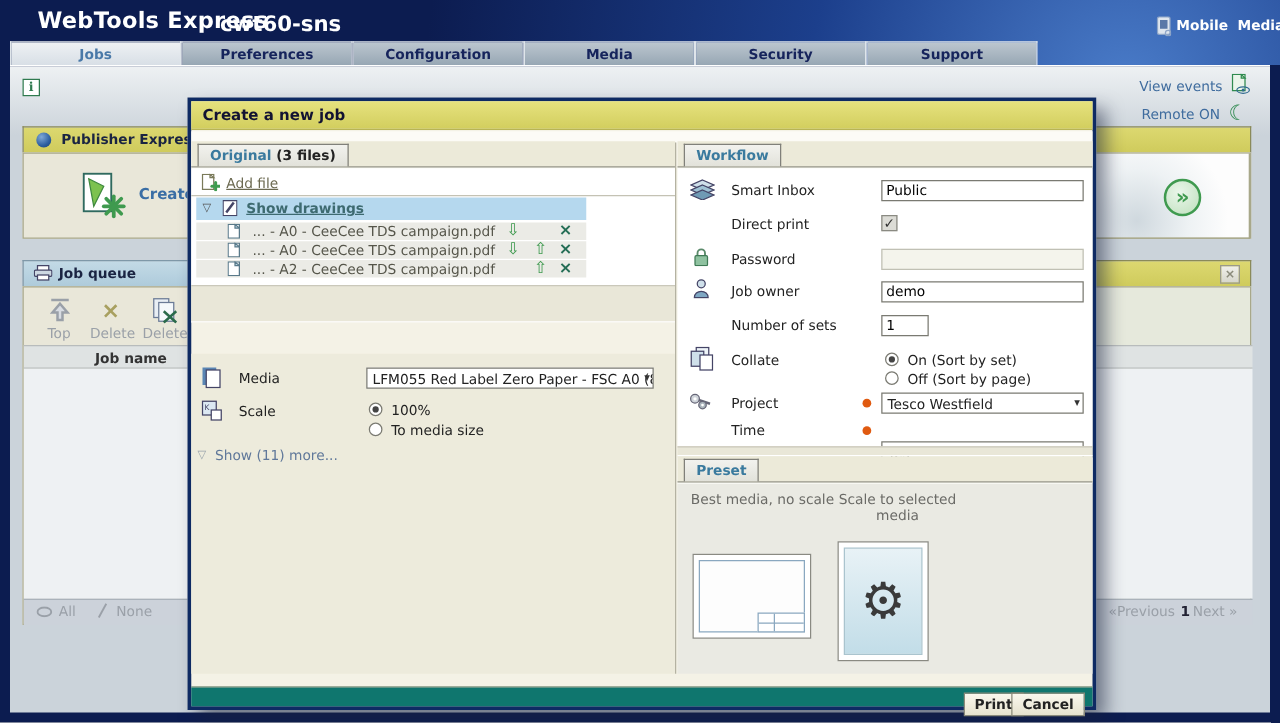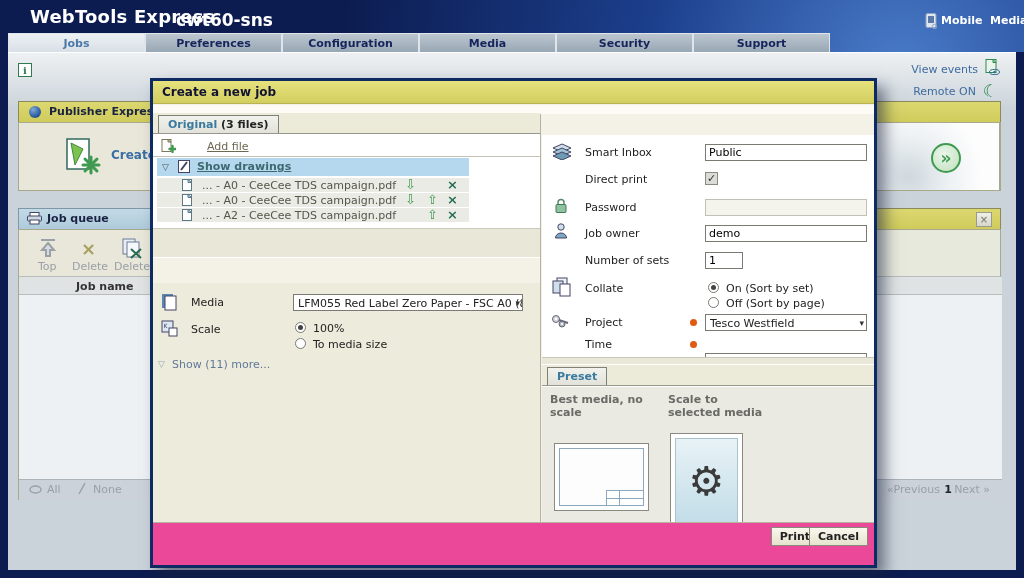--- a/index.html
+++ b/index.html
@@ -88,31 +88,31 @@
   .txt-input:disabled { background:#f4f4ec; border-color:#c0c0b4; }
   .sel { border:1px solid #7a7a72; background:#fff; height:17px; line-height:15px; padding:1px 14px 1px 4px; position:relative; white-space:nowrap; overflow:hidden; }
   .sel .chev { position:absolute; right:2px; top:1px; font-size:9px; color:#333; }
   .radio { display:inline-block; width:11px; height:11px; border-radius:50%; border:1px solid #7a7a72; background:#fff; vertical-align:-2px; position:relative; }
   .radio.sel-on::after { content:""; position:absolute; left:2px; top:2px; width:5px; height:5px; border-radius:50%; background:#444; }
   .checkbox { display:inline-block; width:13px; height:13px; border:1px solid #8a8a82; background:#dcdcd6;
     color:#333; font-size:11px; line-height:11px; text-align:center; font-weight:bold; }
   .orange-dot { width:7px; height:7px; border-radius:50%; background:#e05a10; }
   .show-more { color:#60789a; }
 
-  .preset-label { color:#6a6a66; text-align:left;font-weight:bold; }
+  .preset-label { color:#6a6a66; text-align:center; }
   .thumb-land { background:#fff; border:1px solid #8a8a82; padding:4px; }
   .thumb-land .frame { width:100%; height:100%; border:1px solid #8aa8c0; position:relative; background:#fdfdfd; }
   .thumb-land .tblock { position:absolute; right:-1px; bottom:-1px; width:38px; height:16px; border:1px solid #8aa8c0; background:#fff; }
   .thumb-land .tblock::before { content:""; position:absolute; left:0; right:0; top:7px; border-top:1px solid #8aa8c0; }
   .thumb-land .tblock::after { content:""; position:absolute; left:12px; top:0; bottom:0; border-left:1px solid #8aa8c0; }
   .thumb-port { background:#fff; border:1px solid #8a8a82; padding:4px; }
   .thumb-port .inner { width:100%; height:100%; background:linear-gradient(#e8f2f6,#c2dde8); border:1px solid #aac4ce;
     display:flex; align-items:center; justify-content:center; color:#3a3a3a; font-size:40px; }
 
-  .m-footer { left:0; right:0; bottom:0; height:43px; background:#ec4899; border-top:1px solid #b8b4a0; }
+  .m-footer { left:0; right:0; bottom:0; height:16px; background:#0f766e; border-top:1px solid #b8b4a0; }
   .btn { border:1px solid #8a8a7a; background:linear-gradient(#faf8ee,#e6e2ce); font-weight:bold; font-size:11px;
     color:#222; padding:2px 8px; font-family:inherit; }
 
   .vdivider { width:1px; background:#b4b2a2; }
   svg { display:block; }
 </style>
 </head>
 <body>
 
 <div class="abs topbar">
@@ -266,21 +266,21 @@
     <span class="abs" style="left:8px; top:4px;">
       <svg width="15" height="14" viewBox="0 0 15 14">
           <rect x="1" y="0.5" width="9" height="12" fill="#fff" stroke="#7a7a5a"></rect>
           <path d="M7 0.5 L10 3 L7 3 Z" fill="#ddd" stroke="#7a7a5a"></path>
           <g stroke="#3f9a4f" stroke-width="2.4" stroke-linecap="round">
             <line x1="11.5" y1="7" x2="11.5" y2="13"></line>
             <line x1="8.5" y1="10" x2="14.5" y2="10"></line>
           </g>
         </svg>
     </span>
-    <span class="abs link-olive" style="left:28px; top:5px;margin-left:26px;">Add file</span>
+    <span class="abs link-olive" style="left:28px; top:5px;">Add file</span>
     <div class="abs" style="left:0; top:21px; width:387px; border-top:1px solid #c4c2b4;"></div>
 
     <div class="abs group-row" style="left:4px; top:23px; width:312px; height:18px;">
       <span class="abs tri" style="left:5px; top:4px;">▽</span>
       <span class="abs" style="left:21px; top:2px;">
         <svg width="12" height="13" viewBox="0 0 12 13">
             <rect x="0.5" y="0.5" width="11" height="12" fill="#fff" stroke="#446"></rect>
             <line x1="9" y1="2" x2="3" y2="10" stroke="#446" stroke-width="2"></line>
           </svg>
       </span>
@@ -351,20 +351,25 @@
     <span class="abs field-label" style="left:38px; top:40px;">Scale</span>
     <span class="abs" style="left:142px; top:38px;"><span class="radio sel-on"></span></span>
     <span class="abs field-label" style="left:160px; top:39px;">100%</span>
     <span class="abs" style="left:142px; top:54px;"><span class="radio"></span></span>
     <span class="abs field-label" style="left:160px; top:55px;">To media size</span>
 
     <span class="abs tri-light" style="left:5px; top:76px;">▽</span>
     <span class="abs show-more" style="left:19px; top:75px;">Show (11) more...</span>
   </div>
 
+  <div class="abs tabstrip" style="left:389px; top:32px; width:332px;">
+    <span class="sec-tab">
+      <span>Workflow</span>
+    </span>
+  </div>
   <div class="abs white-sec" style="left:389px; top:54px; width:332px; height:222px;">
 
     <span class="abs" style="left:10px; top:8px;">
       <svg width="20" height="17" viewBox="0 0 20 17">
           <polygon points="10,1 19,5 10,9 1,5" fill="#cfe0ea" stroke="#446"></polygon>
           <polygon points="10,5 19,9 10,13 1,9" fill="#9fc2d4" stroke="#446"></polygon>
           <polygon points="10,9 19,13 10,17 1,13" fill="#6f9ab4" stroke="#446"></polygon>
         </svg>
     </span>
     <span class="abs field-label" style="left:43px; top:11px;">Smart Inbox</span>

